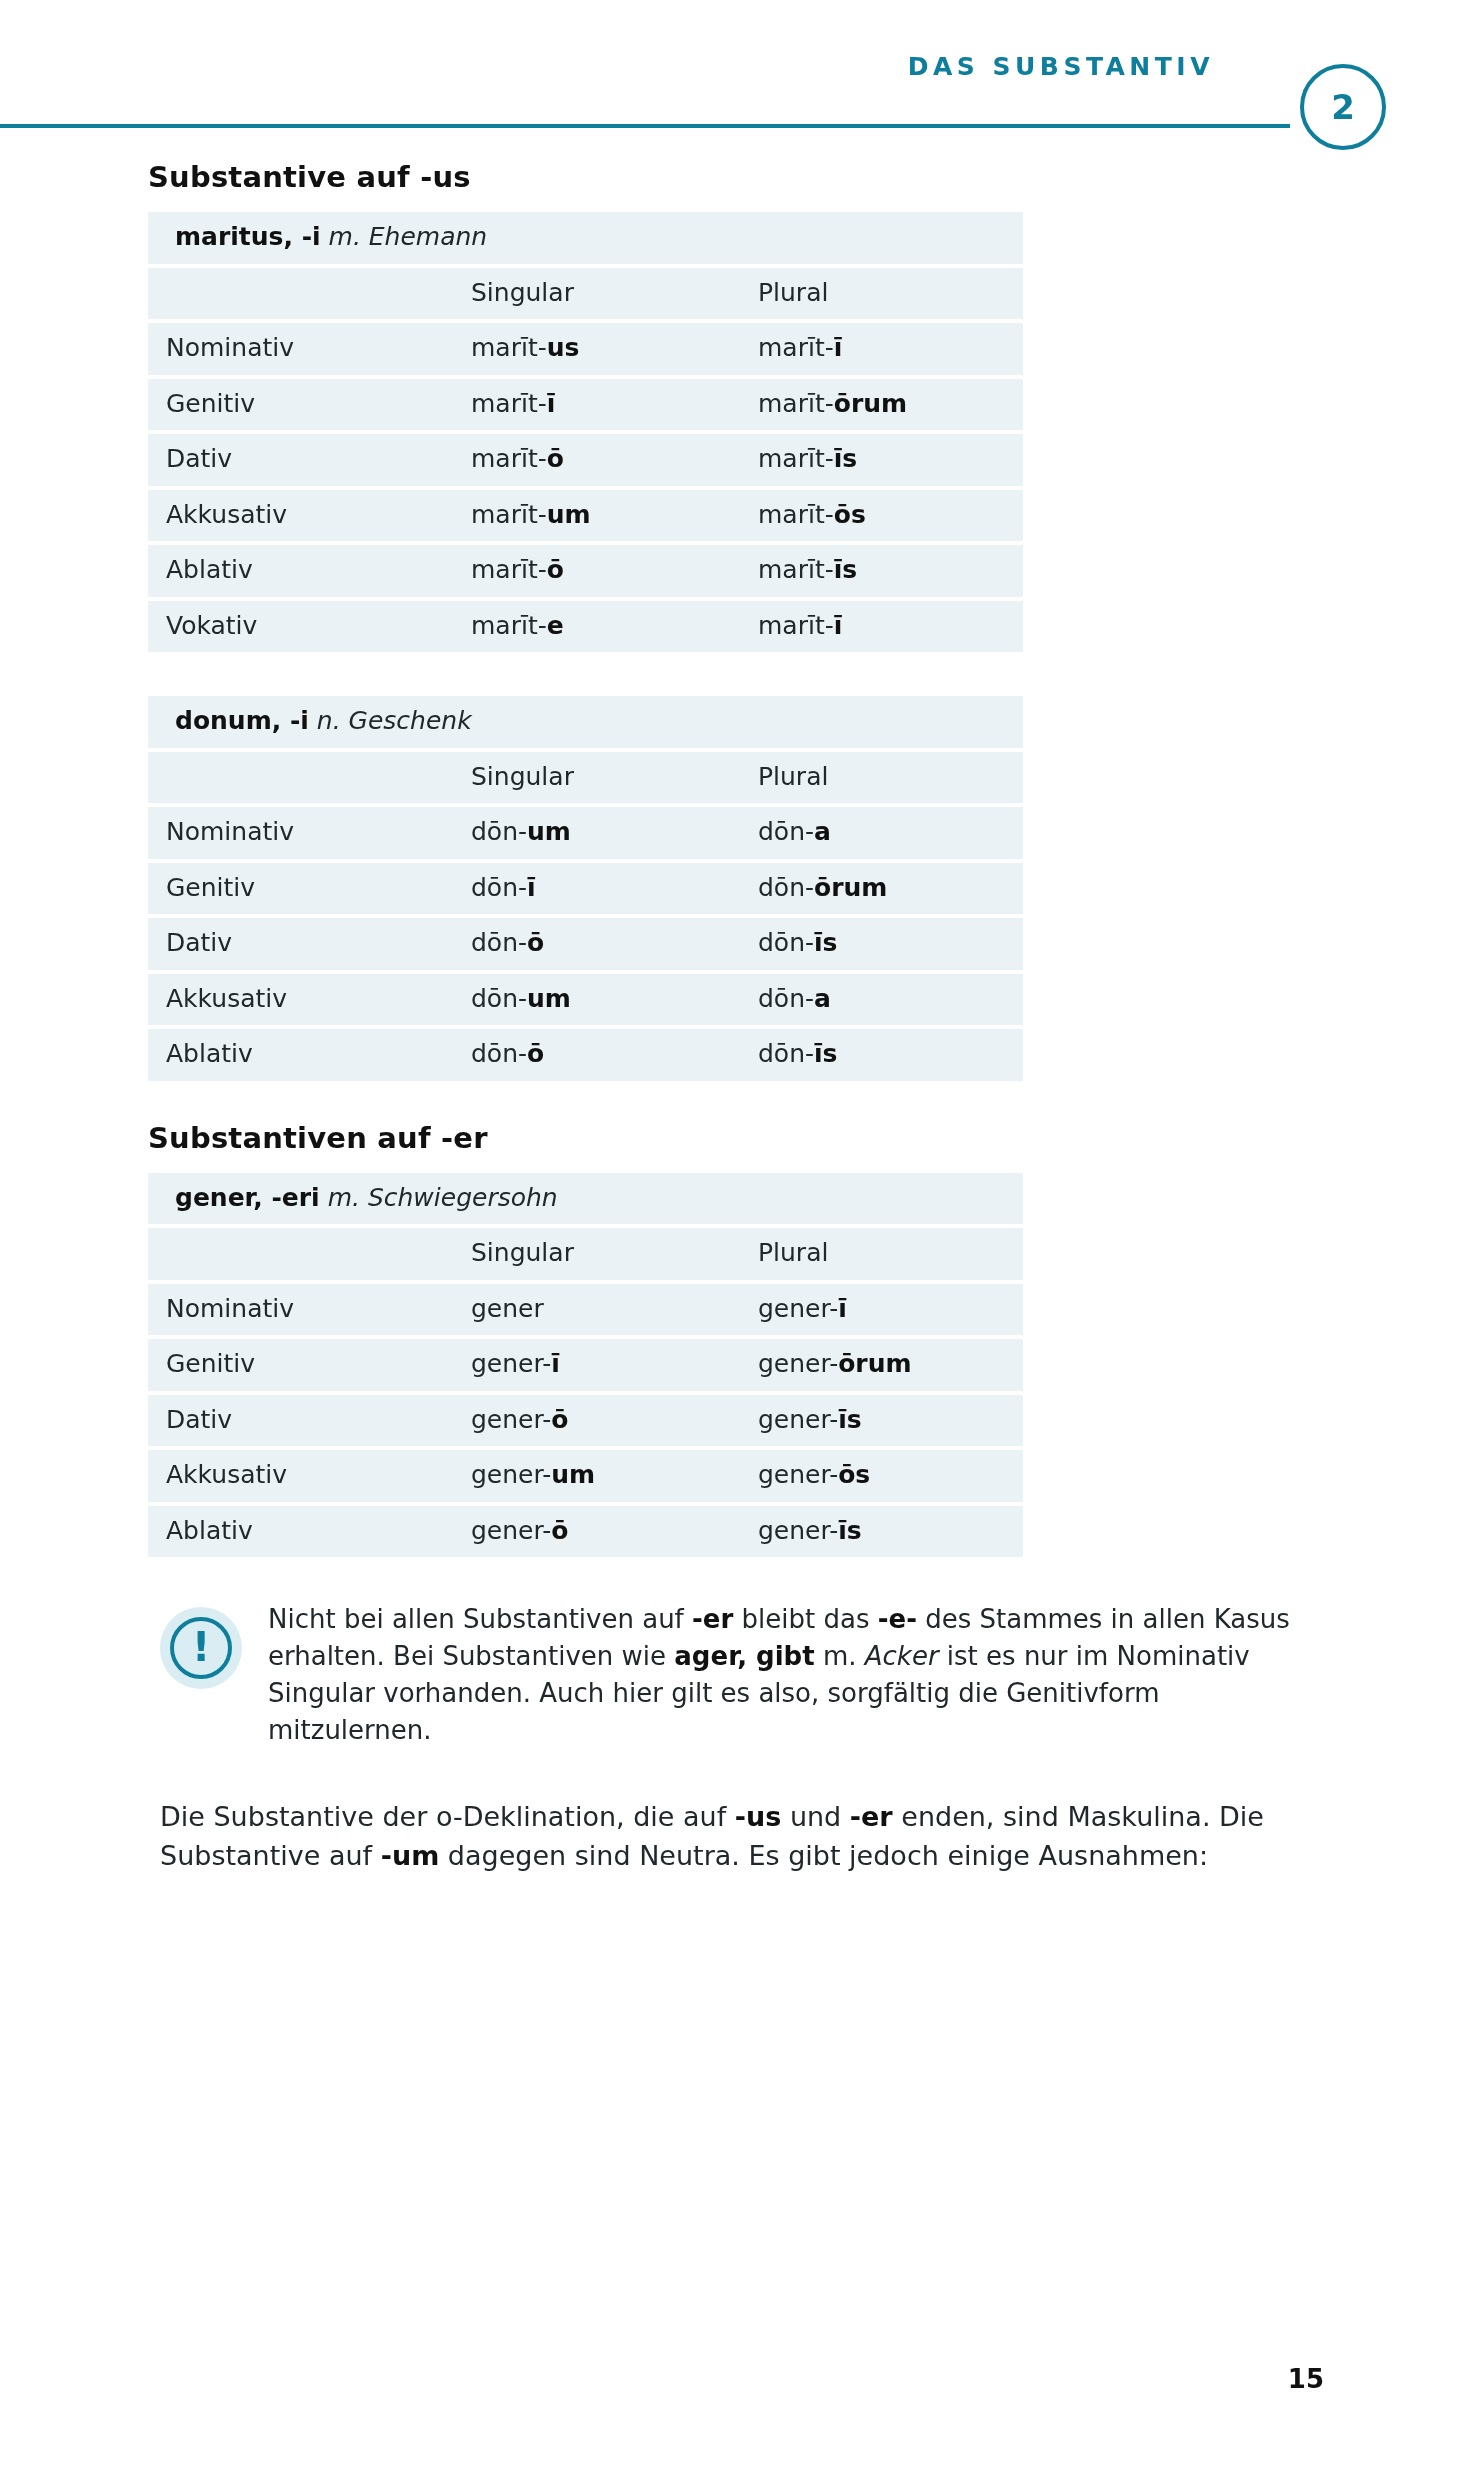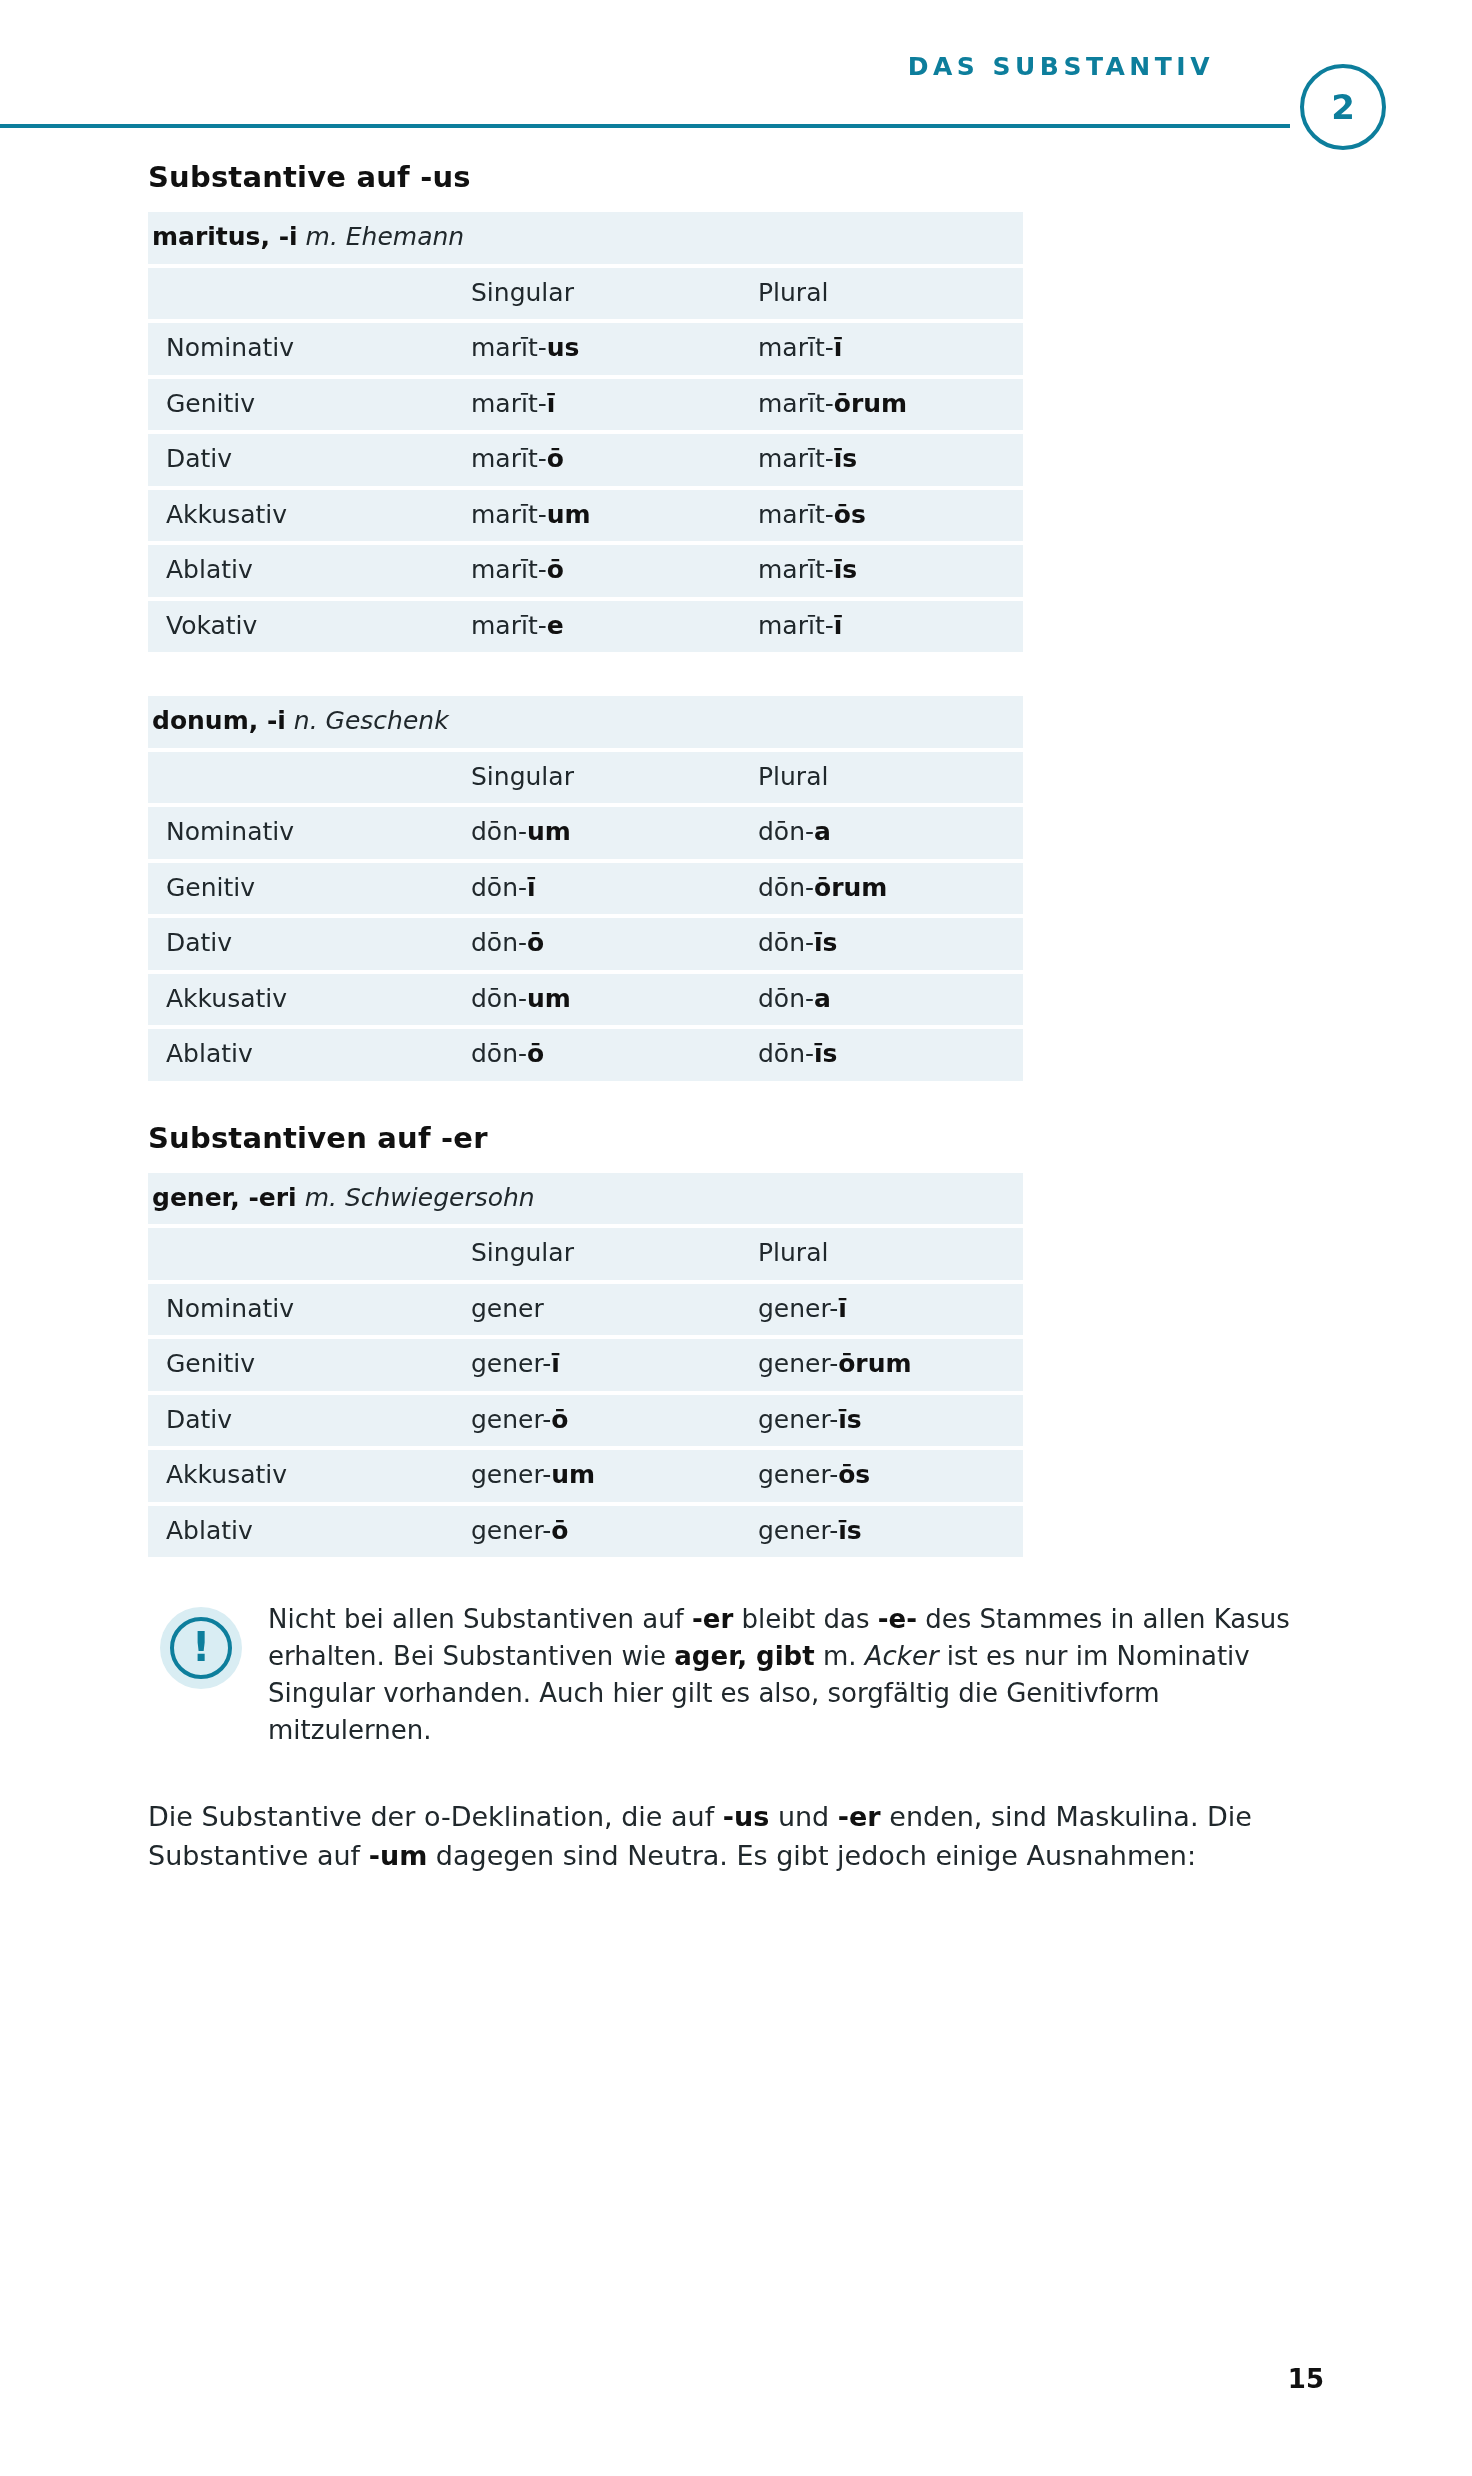--- a/index.html
+++ b/index.html
@@ -98,21 +98,21 @@
   table.decl col.c3 { width: 283px; }
 
   table.decl td {
     background: #eaf2f6;
     padding: 11px 0 13px 18px;
     vertical-align: middle;
     color: #20282c;
     line-height: 1.1;
   }
   table.decl tr.lemma td {
-    padding-left: 4px;
+    padding-left: 27px;
     font-size: 25px;
   }
   table.decl tr.lemma .lemma-bold {
     font-weight: bold;
     color: #111;
   }
   table.decl tr.lemma .lemma-ital {
     font-style: italic;
     color: #20282c;
   }
@@ -168,20 +168,21 @@
   .note-text i { font-style: italic; }
   .teal { color: #0d7e9c; }
 
   
   .body-para {
     margin-top: 46px;
     font-size: 27px;
     line-height: 1.45;
     color: #20282c;
     width: 1165px;
+    margin-left: 12px;
   }
   .body-para b { font-weight: bold; color: #111; }
 
   
   .page-number {
     position: absolute;
     right: 148px;
     bottom: 82px;
     font-size: 26px;
     font-weight: bold;

